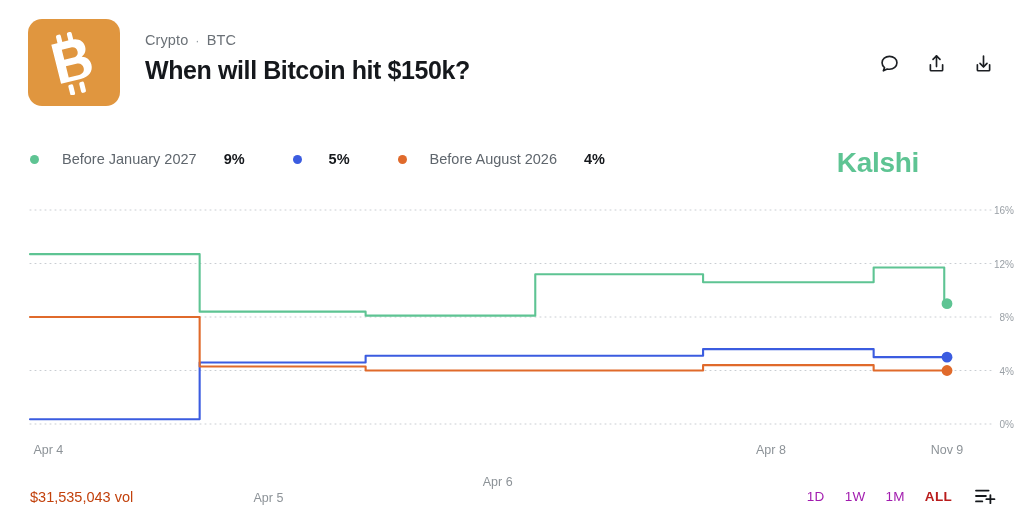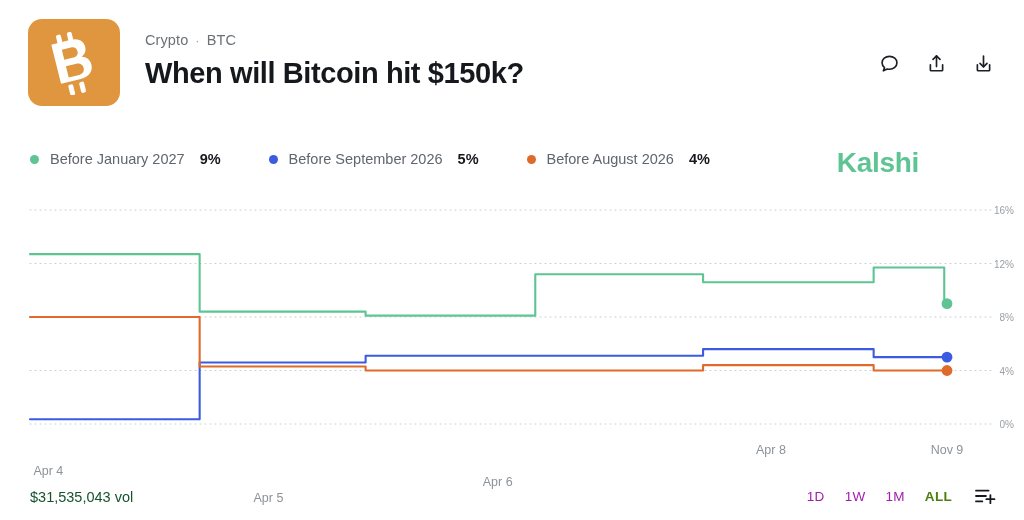--- a/index.html
+++ b/index.html
@@ -20,37 +20,37 @@
   }
   .btc-logo svg { width:54px; height:64px; display:block; }
   .head-text { position:absolute; left:145px; top:31px; }
   .breadcrumb {
     font-size:14.5px; color:#6b7177; letter-spacing:.1px;
     display:flex; align-items:center; gap:7px; height:18px;
   }
   .breadcrumb .sep { color:#9aa0a6; font-size:13px; }
   .title {
     margin-top:7px;
-    font-size:29px; font-weight:700; color:#15181c;
+    font-size:25px; font-weight:700; color:#15181c;
     letter-spacing:-0.4px; line-height:1.18;
   }
   .head-actions {
     position:absolute; right:30px; top:53px;
     display:flex; align-items:center; gap:26px;
   }
   .head-actions .ic { width:21px; height:21px; color:#1c1f23; cursor:pointer; }
   .head-actions .ic svg { width:100%; height:100%; display:block; }
 
   
   .legend {
     position:absolute; left:30px; top:148px;
     display:flex; align-items:center; gap:0px;
     height:22px;
   }
-  .leg-item { display:flex; align-items:center; gap:11px; cursor:pointer; }
+  .leg-item { display:flex; align-items:center; gap:23px; cursor:pointer; }
   .leg-item + .leg-item { margin-left:48px; }
   .leg-dot { width:9px; height:9px; border-radius:50%; flex:none; }
   .leg-label { font-size:14.5px; color:#5f666d; white-space:nowrap; }
   .leg-val { font-size:14.5px; font-weight:700; color:#15181c; margin-left:4px; }
 
   .brand {
     position:absolute; right:30px; top:147px;
     font-size:28px; font-weight:700; color:#5ec493;
     letter-spacing:-0.3px;
   }
@@ -70,30 +70,30 @@
     position:absolute; font-size:12.5px; color:#8d9398;
     transform:translateX(-50%); white-space:nowrap;
   }
 
   
   .footer {
     position:absolute; left:0; top:480px; width:1024px; height:40px;
   }
   .vol {
     position:absolute; left:30px; top:9px;
-    font-size:14.5px; color:#14532d;
+    font-size:14.5px; color:#c2410c;
   }
   .ranges {
     position:absolute; right:28px; top:7px;
     display:flex; align-items:center; gap:20px;
   }
   .range {
     font-size:13.5px; color:#a21caf; cursor:pointer; letter-spacing:.3px;
   }
-  .range.active { color:#4d7c0f; font-weight:700; }
+  .range.active { color:#b91c1c; font-weight:700; }
   .list-icon { width:22px; height:18px; color:#15181c; cursor:pointer; margin-left:2px; }
   .list-icon svg { width:100%; height:100%; display:block; }
 </style>
 </head>
 <body>
 
 <div class="page">
 
   <div class="header">
 
@@ -142,21 +142,20 @@
   </div>
 
   <div class="legend">
     <div class="leg-item">
       <span class="leg-dot" style="background:#5ec493"></span>
       <span class="leg-label">Before January 2027</span>
       <span class="leg-val">9%</span>
     </div>
     <div class="leg-item">
       <span class="leg-dot" style="background:#3b5ce0"></span>
-      <span class="leg-label">Before September 2026</span>
       <span class="leg-val">5%</span>
     </div>
     <div class="leg-item">
       <span class="leg-dot" style="background:#e06a2b"></span>
       <span class="leg-label">Before August 2026</span>
       <span class="leg-val">4%</span>
     </div>
   </div>
 
   <div class="brand">Kalshi</div>
@@ -178,21 +177,21 @@
     <div class="ylabels" id="ylabels">
         <div class="ylab" style="top: 229px;">0%</div>
         <div class="ylab" style="top: 175.5px;">4%</div>
         <div class="ylab" style="top: 122px;">8%</div>
         <div class="ylab" style="top: 68.5px;">12%</div>
         <div class="ylab" style="top: 15px;">16%</div>
       </div>
   </div>
 
   <div class="xaxis" id="xaxis">
-      <div class="xlab" style="left: 48.34px; margin-top: 21px;">Apr 4</div>
+      <div class="xlab" style="left: 48.34px;">Apr 4</div>
       <div class="xlab" style="left: 268.42px; margin-top: 48px;">Apr 5</div>
       <div class="xlab" style="left: 497.67px; margin-top: 32px;">Apr 6</div>
       <div class="xlab" style="left: 726.92px; margin-left: 44px;">Apr 8</div>
       <div class="xlab" style="left: 947px;">Nov 9</div>
     </div>
 
   <div class="footer">
     <div class="vol">$31,535,043 vol</div>
     <div class="ranges">
       <span class="range">1D</span>

